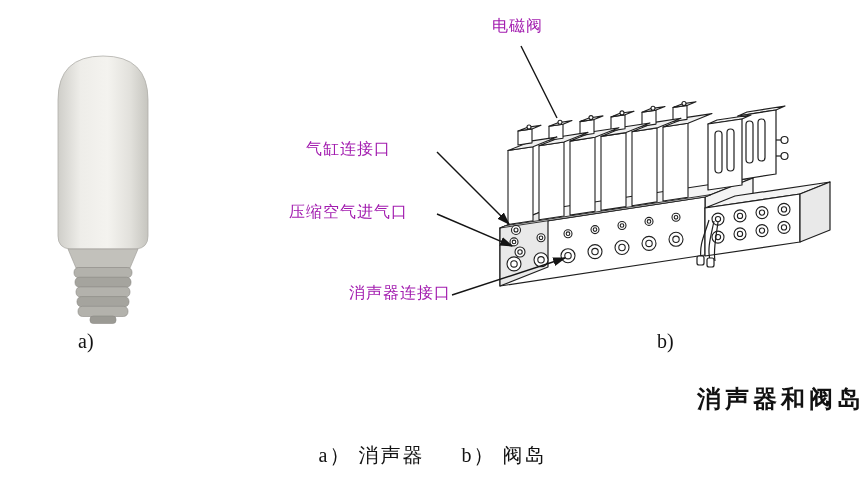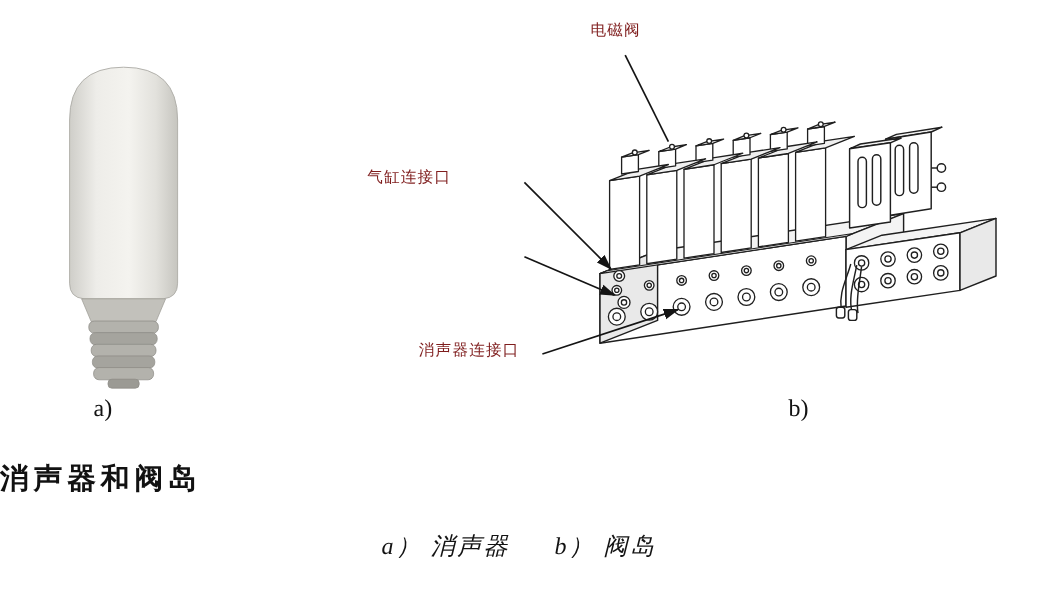--- a/index.html
+++ b/index.html
@@ -6,50 +6,49 @@
   .page{
     position:relative;
     width:865px;height:494px;
     background:#ffffff;
     overflow:hidden;
     font-family:"Liberation Serif","DejaVu Serif",serif;
   }
   .art{position:absolute;left:0;top:0;}
   .label{
     position:absolute;
-    font-size:13px;
-    color:#7f1d1d;
+    font-size:16px;
+    color:#a21caf;
     letter-spacing:1px;
     white-space:nowrap;
   }
   .label-solenoid{left:492px;top:16px;}
   .label-muffler-port{left:306px;top:139px;}
   .label-air-inlet{left:289px;top:202px;}
   .label-cylinder-port{left:349px;top:283px;}
   .panel-label{
     position:absolute;
     font-size:20px;
     color:#131313;
   }
   .panel-a{left:78px;top:330px;}
   .panel-b{left:657px;top:330px;}
   .caption{
     position:absolute;
     left:0;top:383px;width:100%;
-    text-align:left;
+    text-align:right;
     font-size:24px;font-weight:700;
     letter-spacing:4px;color:#111;
   }
   .legend{
     position:absolute;
     left:0;top:442px;width:100%;
     text-align:center;
     font-size:20px;color:#131313;
     letter-spacing:2px;
-    font-style:italic;
   }
   .legend .legend-b{margin-left:30px;}
 </style>
 </head>
 <body>
 
 <div class="page">
 
   <svg class="art" width="865" height="494" viewBox="0 0 865 494" xmlns="http://www.w3.org/2000/svg">
     <defs>
@@ -177,20 +176,21 @@
     <g stroke="#141414" stroke-width="1.4" fill="none">
       <path d="M521,46 L557,118"></path>
       <path d="M437,152 L509,224" marker-end="url(#arr)"></path>
       <path d="M437,214 L512,246" marker-end="url(#arr)"></path>
       <path d="M452,295 L565,258" marker-end="url(#arr)"></path>
     </g>
   </svg>
 
   <div class="label label-solenoid">电磁阀</div>
   <div class="label label-muffler-port">气缸连接口</div>
+  <div class="label label-air-inlet">压缩空气进气口</div>
   <div class="label label-cylinder-port">消声器连接口</div>
 
   <div class="panel-label panel-a">a)</div>
   <div class="panel-label panel-b">b)</div>
 
   <div class="caption">消声器和阀岛</div>
 
   <div class="legend">
     <span class="legend-a">a） 消声器</span>
     <span class="legend-b">b） 阀岛</span>

